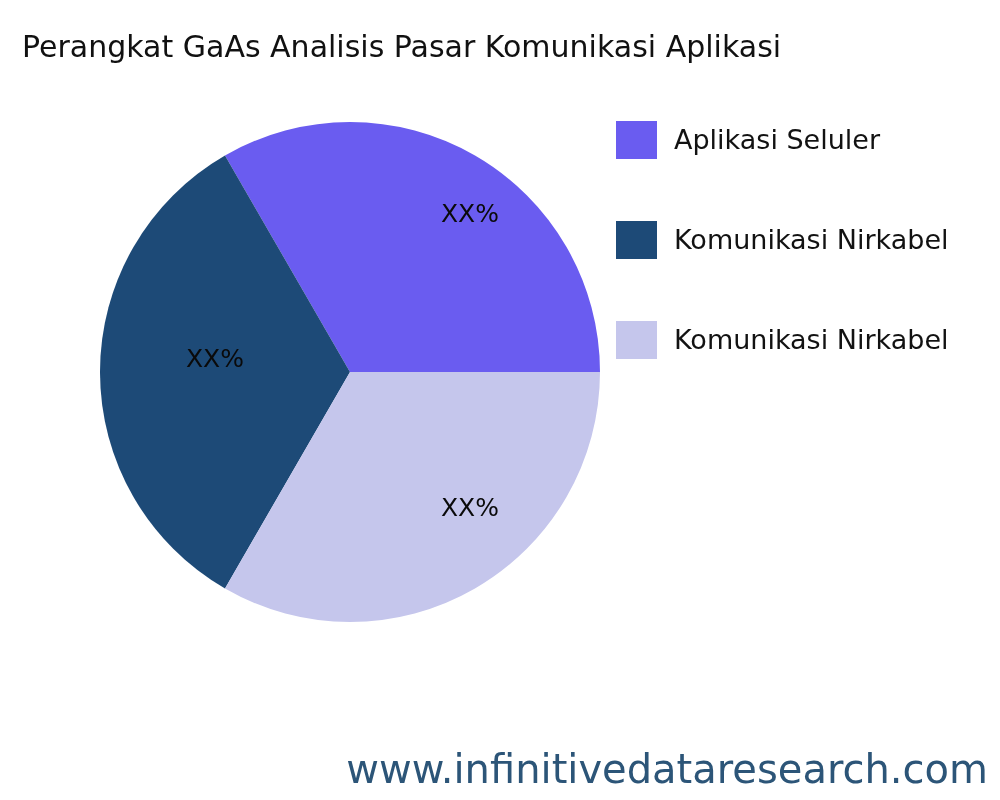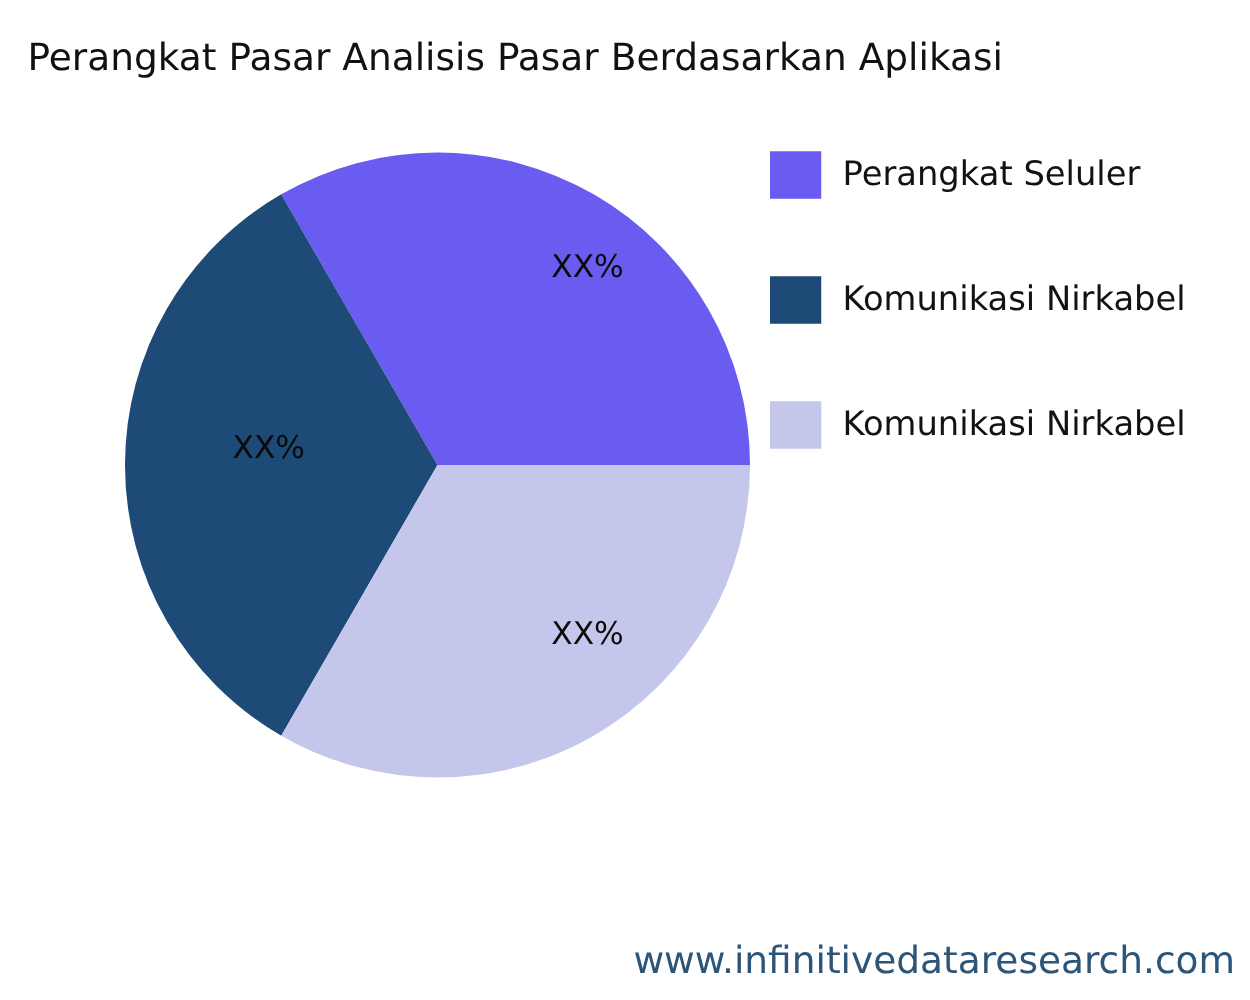--- a/index.html
+++ b/index.html
@@ -76,51 +76,51 @@
     font-size: 27px;
     line-height: 44px;
     color: #121212;
     white-space: nowrap;
   }
 
   #footer-url {
     position: absolute;
     right: 12px;
     bottom: 14px;
-    font-size: 30px;
+    font-size: 40px;
     line-height: 34px;
     color: #2c5578;
     white-space: nowrap;
     text-align: right;
   }
 </style>
 </head>
 <body>
 
-<div id="chart-title">Perangkat Pasar Analisis Pasar Berdasarkan Aplikasi</div>
+<div id="chart-title">Perangkat GaAs Analisis Pasar Komunikasi Aplikasi</div>
 
 <div id="pie-wrap">
   <svg id="pie-svg" width="700" height="700" viewBox="0 0 700 700">
     <g id="pie-slices">
         <path d="M 350 372 L 600.00 372.00 A 250 250 0 0 0 225.00 155.49 Z" fill="#6a5cf0"></path>
         <path d="M 350 372 L 225.00 155.49 A 250 250 0 0 0 225.00 588.51 Z" fill="#1d4a77"></path>
         <path d="M 350 372 L 225.00 588.51 A 250 250 0 0 0 600.00 372.00 Z" fill="#c5c6ec"></path>
       </g>
   </svg>
   <div id="pie-labels">
       <div class="slice-label" style="left: 470px; top: 507px;">XX%</div>
       <div class="slice-label" style="left: 215px; top: 358px;">XX%</div>
       <div class="slice-label" style="left: 470px; top: 213px;">XX%</div>
     </div>
 </div>
 
 <div id="legend">
   <div class="legend-row">
     <span class="legend-swatch" style="background: rgb(106, 92, 240);"></span>
-    <span class="legend-text">Perangkat Seluler</span>
+    <span class="legend-text">Aplikasi Seluler</span>
   </div>
   <div class="legend-row">
     <span class="legend-swatch" style="background: rgb(29, 74, 119);"></span>
     <span class="legend-text">Komunikasi Nirkabel</span>
   </div>
   <div class="legend-row">
     <span class="legend-swatch" style="background: rgb(197, 198, 236);"></span>
     <span class="legend-text">Komunikasi Nirkabel</span>
   </div>
 </div>

